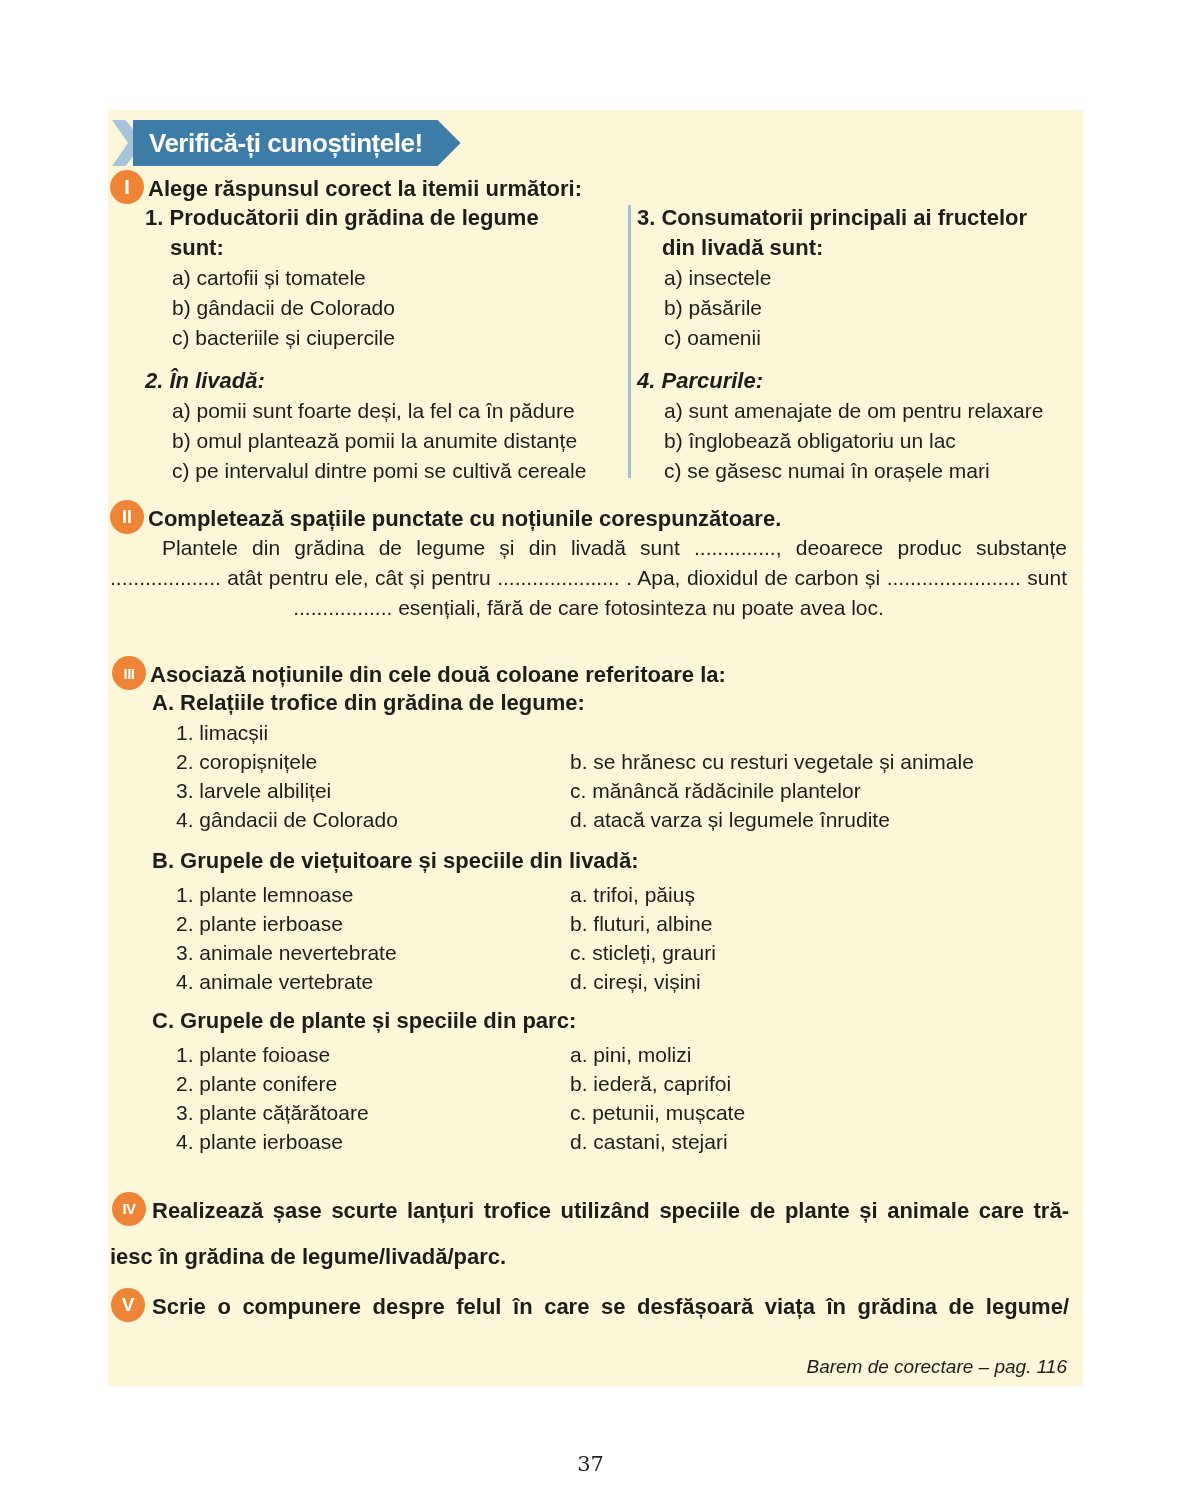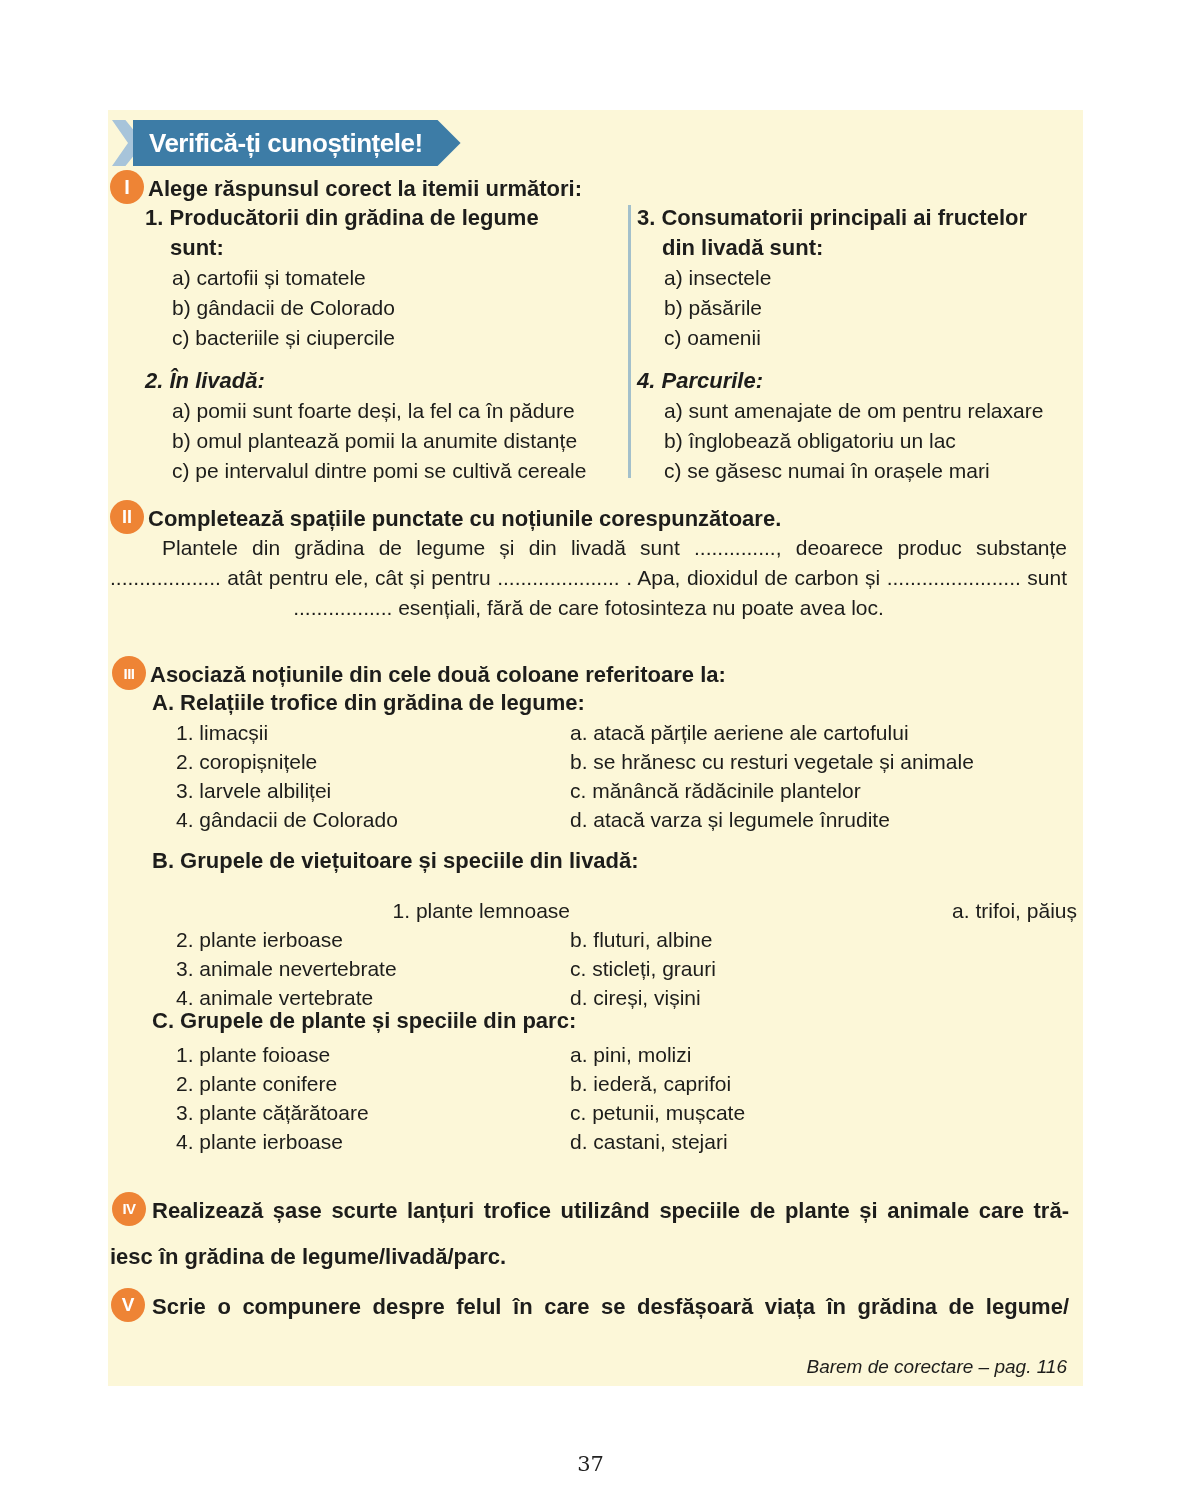--- a/index.html
+++ b/index.html
@@ -125,39 +125,38 @@
 
     <div class="badge" style="left:4px; top:546px; font-size:15px; letter-spacing:-0.5px;">
         <span>III</span>
       </div>
     <div class="hding" style="left:42px; top:550px;">Asociază noțiunile din cele două coloane referitoare la:</div>
 
     <div class="s3group" style="top:578px;">
       <div class="s3title">A. Relațiile trofice din grădina de legume:</div>
       <div class="s3row" style="">
           <div class="lcell">1. limacșii</div>
-          <div>a. atacă părțile aeriene ale cartofului</div>
         </div>
       <div class="s3row">
           <div class="lcell">2. coropișnițele</div>
           <div>b. se hrănesc cu resturi vegetale și animale</div>
         </div>
       <div class="s3row">
           <div class="lcell">3. larvele albiliței</div>
           <div>c. mănâncă rădăcinile plantelor</div>
         </div>
       <div class="s3row">
           <div class="lcell">4. gândacii de Colorado</div>
           <div>d. atacă varza și legumele înrudite</div>
         </div>
     </div>
 
     <div class="s3group" style="top:736px;">
       <div class="s3title">B. Grupele de viețuitoare și speciile din livadă:</div>
-      <div class="s3row" style="margin-top:20px;text-align:right;">
+      <div class="s3row" style="margin-top:4px;">
           <div class="lcell">1. plante lemnoase</div>
           <div>a. trifoi, păiuș</div>
         </div>
       <div class="s3row">
           <div class="lcell">2. plante ierboase</div>
           <div>b. fluturi, albine</div>
         </div>
       <div class="s3row">
           <div class="lcell">3. animale nevertebrate</div>
           <div>c. sticleți, grauri</div>

